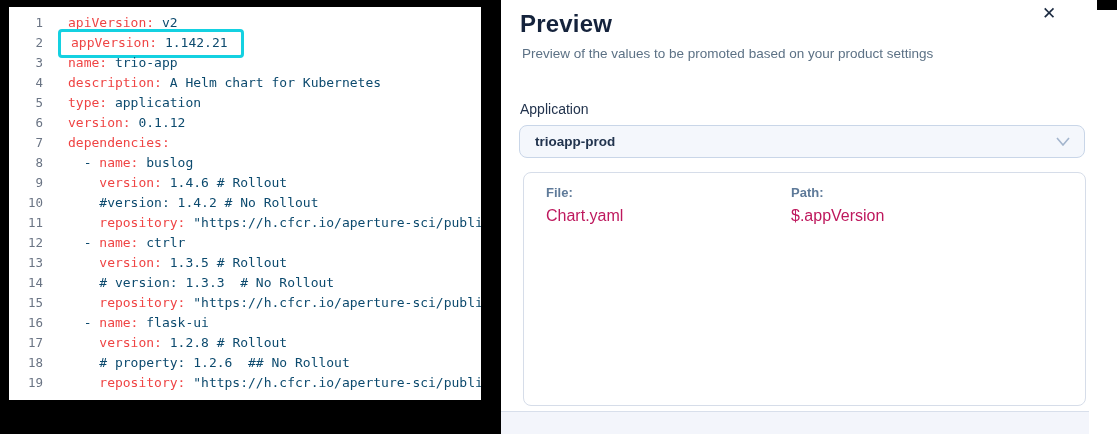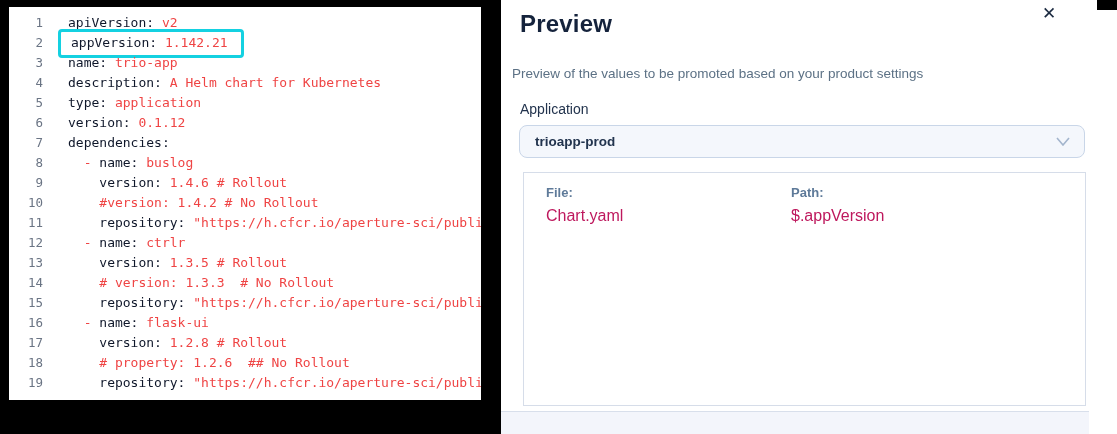--- a/index.html
+++ b/index.html
@@ -8,41 +8,41 @@
 
   
   .backdrop{position:absolute;left:0;top:0;width:501px;height:434px;background:#000;}
   .corner-black{position:absolute;left:1097px;top:0;width:20px;height:10px;background:#000;}
   .editor-panel{position:absolute;left:9px;top:7px;width:472px;height:393px;background:#fff;
                 font-family:"DejaVu Sans Mono","Liberation Mono",monospace;font-size:13px;
                 padding-top:6px;box-sizing:border-box;overflow:hidden;}
   .ed-line{display:flex;height:20px;line-height:20px;align-items:center;}
   .ed-line .ln{width:34px;text-align:right;color:#6a7484;flex:0 0 auto;font-size:12.5px;}
   .ed-line .code{white-space:pre;padding-left:25px;}
-  .seg-key{color:#0f172a;}
-  .seg-plain{color:#ef4444;}
+  .seg-key{color:#ef4444;}
+  .seg-plain{color:#0c4a6e;}
   .hl-box{display:inline-block;border:3px solid #14d1e1;border-radius:4px;
           padding:1px 13px 2px 10px;margin-left:-10px;background:#fff;text-align:center;}
 
   
   .drawer{position:absolute;left:501px;top:0;width:588px;height:434px;background:#fff;}
   .drawer-title{position:absolute;left:19px;top:10px;font-size:24px;font-weight:700;color:#15233c;letter-spacing:.2px;}
-  .drawer-subtitle{position:absolute;left:11px;top:46px;font-size:13.5px;color:#5c7185;margin-top:20px;}
+  .drawer-subtitle{position:absolute;left:21px;top:46px;font-size:13.5px;color:#5c7185;}
   .close-btn{position:absolute;right:28px;top:2px;width:24px;height:24px;border:none;background:transparent;
              color:#1b2a40;font-size:17px;line-height:24px;text-align:center;padding:0;cursor:pointer;
              font-family:"Liberation Sans",sans-serif;}
   .app-label{position:absolute;left:19px;top:101px;font-size:14px;color:#22334d;}
   .app-select{position:absolute;left:18px;top:125px;width:566px;height:33px;box-sizing:border-box;
               background:#f4f7fc;border:1px solid #c9d6e8;border-radius:8px;cursor:pointer;
               display:flex;align-items:center;justify-content:space-between;padding:0 14px 0 15px;}
   .app-select .val{font-size:13.5px;font-weight:700;color:#22344e;}
   .chev{width:14px;height:9px;flex:0 0 auto;}
 
   .card{position:absolute;left:22px;top:172px;width:563px;height:234px;box-sizing:border-box;
-        background:#fff;border:1px solid #d6dde9;border-radius:0;}
+        background:#fff;border:1px solid #d6dde9;border-radius:8px;}
   .card-labels{position:absolute;left:22px;top:12px;right:12px;display:flex;}
   .card-col{width:245px;}
   .card-col .lbl{font-size:13px;font-weight:700;color:#5e7a99;margin-bottom:7px;}
   .card-col .valtxt{font-size:16px;color:#be185d;}
 
   .code-preview{position:absolute;left:12px;top:59px;width:544px;height:164px;background:#edf1f9;
                 font-family:"DejaVu Sans Mono","Liberation Mono",monospace;font-size:13px;
                 overflow:hidden;box-sizing:border-box;}
   .active-line-band{position:absolute;left:0;top:10px;height:22px;right:21px;background:#f7f9fd;
                     border-top:1px solid #e2e7f0;border-bottom:1px solid #e2e7f0;box-sizing:border-box;}

